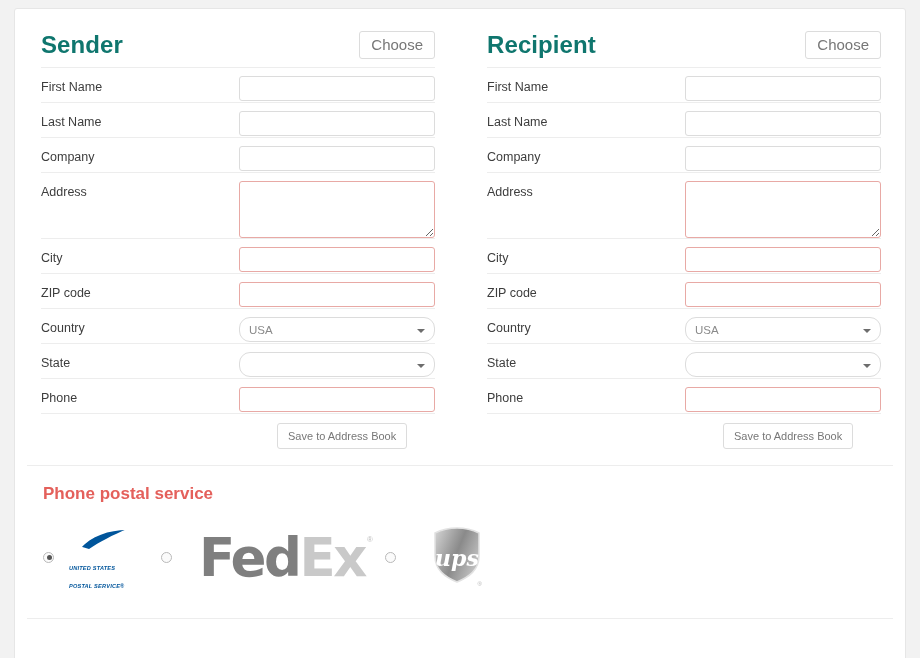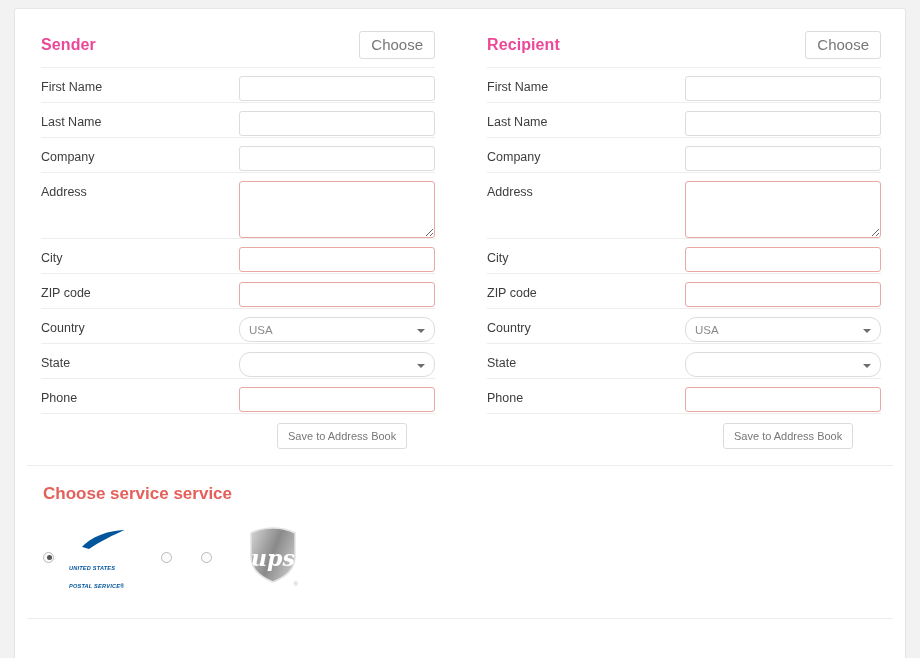--- a/index.html
+++ b/index.html
@@ -34,23 +34,23 @@
     width: 446px;
     padding: 14px 26px 0 26px;
   }
   .panel-head {
     display: flex;
     align-items: center;
     justify-content: space-between;
     height: 44px;
   }
   .panel-title {
-    font-size: 16px;
+    font-size: 24px;
     font-weight: bold;
-    color: #ec4899;
+    color: #0f766e;
     letter-spacing: 0.1px;
   }
   .choose-btn {
     font-size: 15px;
     color: #777;
     background: #fff;
     border: 1px solid #dcdcdc;
     border-radius: 3px;
     padding: 5px 11px;
     cursor: pointer;
@@ -386,21 +386,21 @@
         <div class="save-row">
           <div class="spacer"></div>
           <button class="save-btn">Save to Address Book</button>
         </div>
       </div>
     </div>
 
     <div class="divider"></div>
 
     <div class="section">
-      <div class="section-title">Choose service service</div>
+      <div class="section-title">Phone postal service</div>
 
       <div class="carriers">
 
         <div class="carrier">
           <span class="radio on"></span>
           <span class="logo-box usps">
             <span style="display:block">
               <span class="mark">
                 <svg width="66" height="34" viewBox="0 0 66 34">
                   <path d="M4 26 C18 6, 40 2, 62 5 C46 10, 30 18, 18 28 L4 26 Z" fill="#ffffff"></path>
@@ -412,20 +412,24 @@
               <span class="txt">
                 <span>UNITED STATES</span><br>
                 <span>POSTAL SERVICE</span><span>®</span>
               </span>
             </span>
           </span>
         </div>
 
         <div class="carrier gap-l">
           <span class="radio"></span>
+          <span class="logo-box fedex">
+            <span class="fx"><span class="fed">Fed</span><span class="ex">Ex</span></span>
+            <span class="reg">®</span>
+          </span>
         </div>
 
         <div class="carrier gap-l">
           <span class="radio"></span>
           <span class="logo-box ups">
             <span>
               <svg width="52" height="58" viewBox="0 0 52 58">
                 <defs>
                   <linearGradient id="ug" x1="0" y1="0" x2="1" y2="0.5">
                     <stop offset="0%" stop-color="#d6d6d6"></stop>

